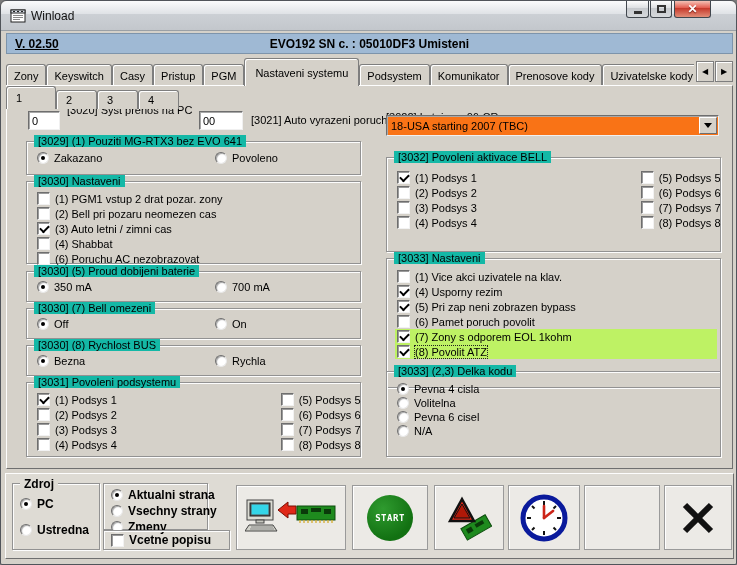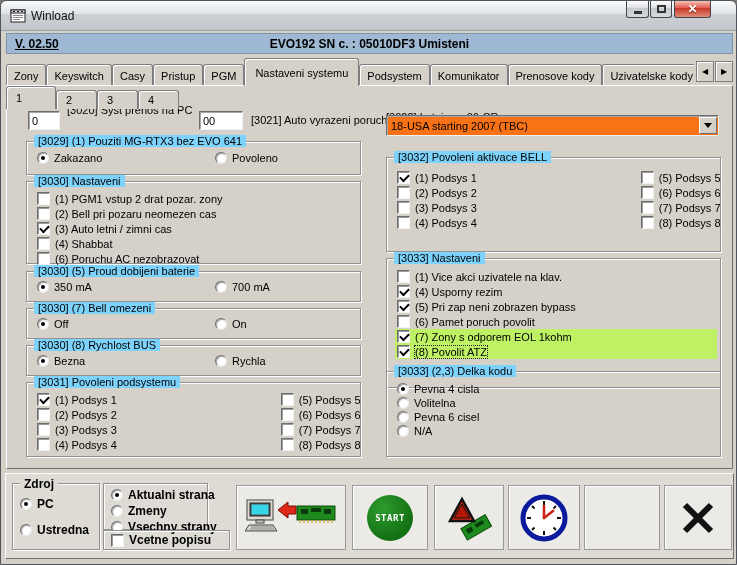--- a/index.html
+++ b/index.html
@@ -27,21 +27,21 @@
   .tabscroll{position:absolute;top:60px;width:18px;height:21px;background:#d5d1c9;border:1px solid #7e7e7e;box-shadow:inset 1px 1px 0 #fff;display:flex;align-items:center;justify-content:center;font-size:8px;color:#000;cursor:default;}
   .ts-left{left:695px;}
   .ts-right{left:714px;}
   
   .page{position:absolute;left:5px;top:84px;width:727px;height:384px;background:#d5d1c9;border:1px solid;border-color:#fdfdfd #6f6f6f #6f6f6f #fdfdfd;}
   .subtabs{position:absolute;left:5px;top:85px;height:23px;display:flex;align-items:flex-end;z-index:4;}
   .subtab{width:41px;height:19px;padding-left:9px;background:#d5d1c9;border:1px solid #7e7e7e;border-bottom:none;border-radius:3px 3px 0 0;box-shadow:inset 1px 1px 0 #fff;display:flex;align-items:center;font-size:11px;cursor:default;}
   .subtab.active{width:50px;height:23px;z-index:5;}
   
   .grp{position:absolute;border:1px solid #929292;box-shadow:1px 1px 0 #fdfdfd, inset 1px 1px 0 #fdfdfd;}
-  .legend{position:absolute;top:-7px;left:7px;background:#7dd3fc;padding:0 4px;font-size:11px;white-space:nowrap;}
+  .legend{position:absolute;top:-7px;left:7px;background:#14b8a6;padding:0 4px;font-size:11px;white-space:nowrap;}
   .row{display:flex;align-items:center;gap:5px;padding:1px 2px;margin-left:8px;font-size:11px;cursor:default;}
   .cb{flex:0 0 13px;width:13px;height:13px;background:#fff;border:1px solid;border-color:#6e6e6e #f2f2f2 #f2f2f2 #6e6e6e;box-shadow:inset 1px 1px 0 #9b9b9b;position:relative;}
   .cb.on::after{content:"";position:absolute;left:2px;top:2px;width:7px;height:4px;border-left:2px solid #000;border-bottom:2px solid #000;transform:rotate(-45deg);}
   .rb{flex:0 0 12px;width:12px;height:12px;border-radius:50%;background:#fff;border:1px solid;border-color:#6e6e6e #e8e8e8 #e8e8e8 #6e6e6e;box-shadow:inset 1px 1px 1px #a5a5a5;position:relative;}
   .rb.on::after{content:"";position:absolute;left:3px;top:3px;width:4px;height:4px;border-radius:50%;background:#000;}
   .lbl{white-space:nowrap;}
   .row.on{background:#bef264;margin-right:3px;}
   .lbl.on{outline:1px dotted #222;}
   .cols{display:grid;grid-auto-flow:column;grid-template-rows:repeat(4,1fr);}
   .tinput{position:absolute;height:19px;background:#fff;border:1px solid;border-color:#6e6e6e #f0f0f0 #f0f0f0 #6e6e6e;box-shadow:inset 1px 1px 0 #a8a8a8;font-family:"Liberation Sans",sans-serif;font-size:11px;padding:0 3px;}
@@ -355,25 +355,25 @@
         </label>
     </div>
 
     <div class="bb-grp bb-bold" style="left:97px;top:9px;width:105px;height:47px;">
       <label class="row" style="margin-top:3px;">
           <span class="rb on"></span>
           <span class="lbl">Aktualni strana</span>
         </label>
       <label class="row">
           <span class="rb"></span>
+          <span class="lbl">Vsechny strany</span>
+        </label>
+      <label class="row">
+          <span class="rb"></span>
           <span class="lbl">Zmeny</span>
-        </label>
-      <label class="row">
-          <span class="rb"></span>
-          <span class="lbl">Vsechny strany</span>
         </label>
     </div>
     <div class="bb-grp bb-bold" style="left:97px;top:56px;width:127px;height:20px;">
       <label class="row" style="margin-top:1px;">
           <span class="cb"></span>
           <span class="lbl">Vcetne popisu</span>
         </label>
     </div>
 
     <div class="panel" style="left:230px;width:110px;">

